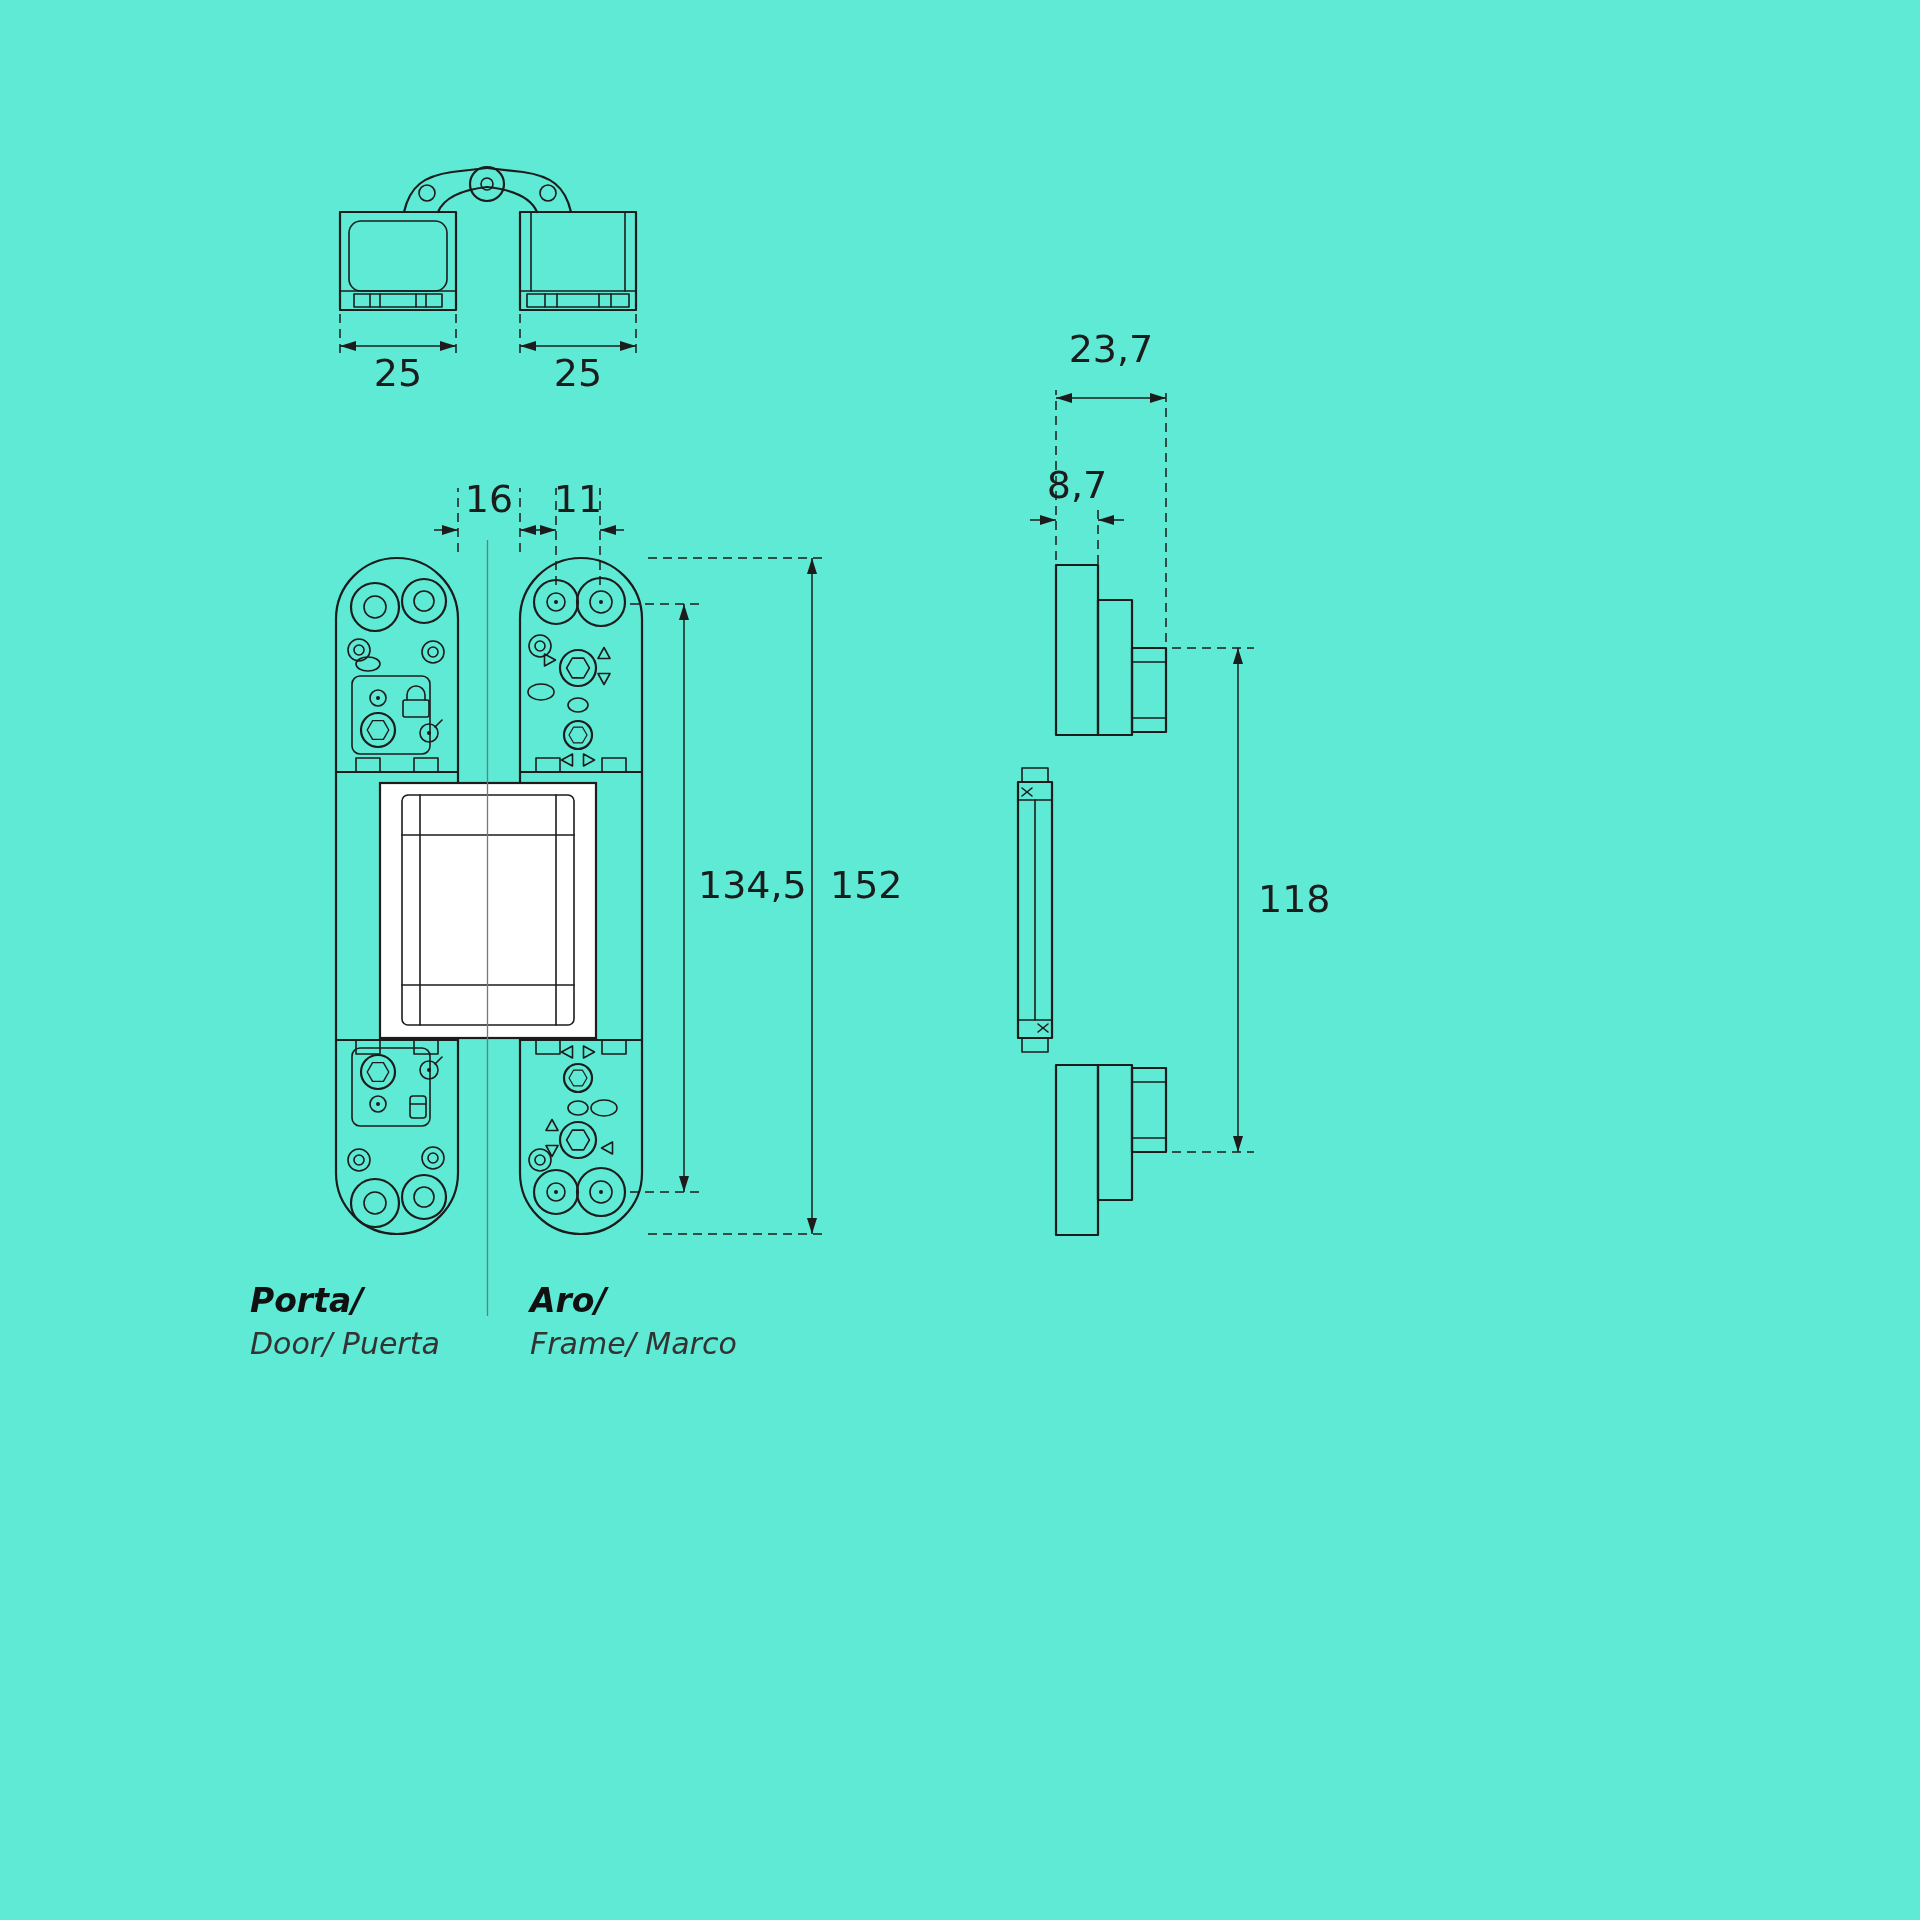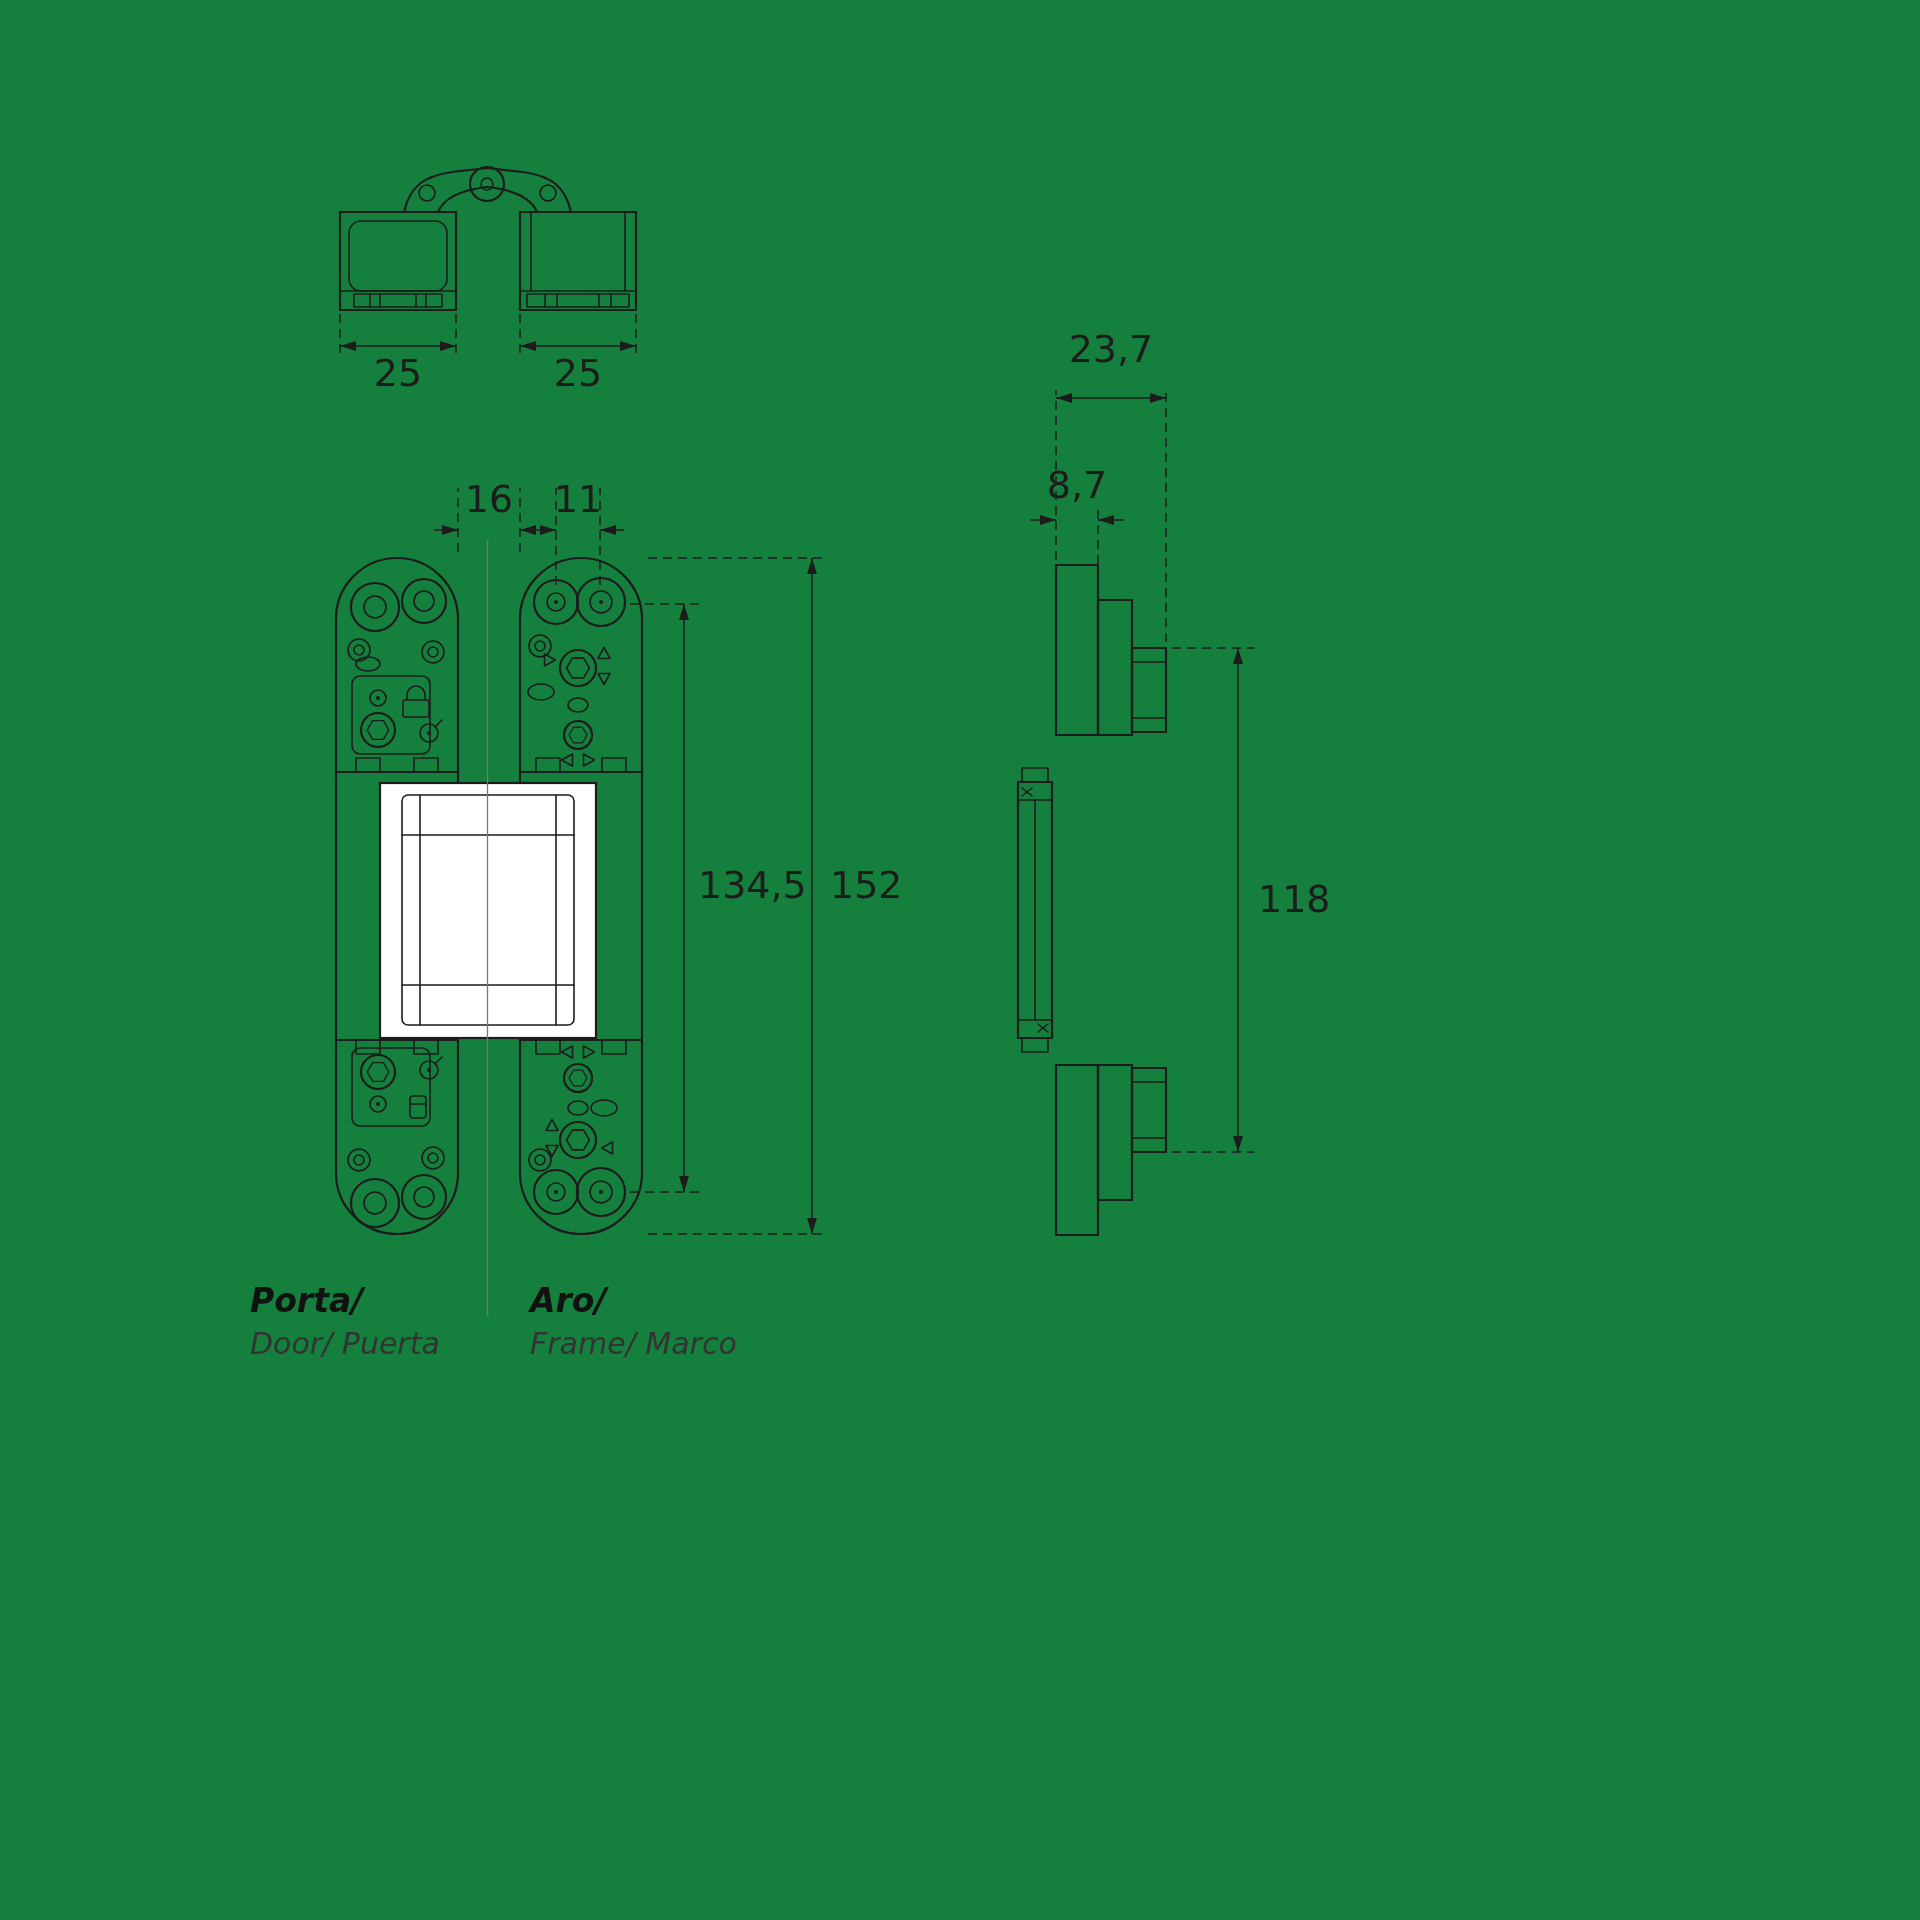--- a/index.html
+++ b/index.html
@@ -1,16 +1,16 @@
 <!DOCTYPE html>
 <html><head>
 <meta charset="utf-8">
 <style>
   html,body{margin:0;padding:0;background:#fff;}
-  .canvas{position:relative;width:1920px;height:1920px;background:#15803d;overflow:hidden;
+  .canvas{position:relative;width:1920px;height:1920px;background:#5eead4;overflow:hidden;
           font-family:"DejaVu Sans",sans-serif;}
   svg{display:block;}
   .outline{stroke:#1c1c1c;fill:none;stroke-width:2.2;stroke-linecap:round;stroke-linejoin:round;}
   .thin{stroke-width:1.6;}
   .dim{stroke:#1c1c1c;fill:none;stroke-width:1.5;}
   .dash{stroke:#1c1c1c;fill:none;stroke-width:1.5;stroke-dasharray:9 6;}
   .cl{stroke:#777;fill:none;stroke-width:1.3;}
   .dimtext{fill:#1c1c1c;font-size:38px;font-family:"DejaVu Sans",sans-serif;}
   .lblmain{fill:#111;font-size:33px;font-style:italic;font-weight:bold;font-family:"DejaVu Sans",sans-serif;}
   .lblsub{fill:#333;font-size:30px;font-style:italic;font-family:"DejaVu Sans",sans-serif;}

